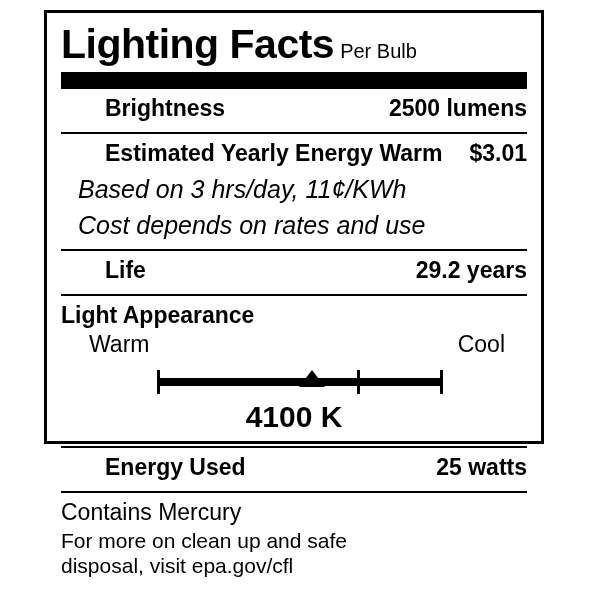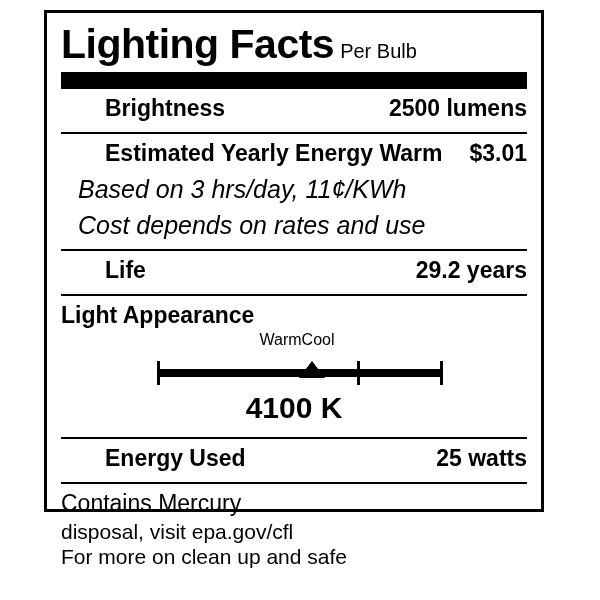--- a/index.html
+++ b/index.html
@@ -12,21 +12,21 @@
     height: 600px;
     font-family: "Liberation Sans", sans-serif;
     color: #000000;
     overflow: hidden;
   }
   .label-card {
     position: absolute;
     left: 44px;
     top: 10px;
     width: 500px;
-    height: 502px;
+    height: 434px;
     border: 3px solid #000000;
     box-sizing: border-box;
     background: #ffffff;
     padding: 0 14px;
   }
 
   
   .title-row {
     display: flex;
     align-items: baseline;
@@ -86,22 +86,22 @@
   }
 
   
   .appearance-title {
     font-size: 23px;
     font-weight: bold;
     padding: 6px 0 2px 0;
   }
   .scale-labels {
     display: flex;
-    justify-content: center;
-    font-size: 16px;
+    justify-content: space-between;
+    font-size: 23px;
     padding: 0 22px 2px 28px;
   }
   .scale-wrap {
     position: relative;
     height: 34px;
     margin: 4px 0 0 0;
   }
   .scale-bar {
     position: absolute;
     left: 96px;
@@ -210,17 +210,17 @@
     <div class="row row-main">
       <span class="big-bold">Energy Used</span>
       <span class="value-bold">25 watts</span>
     </div>
   </div>
 
   <div class="rule"></div>
 
   <div class="section">
     <div class="mercury-title">Contains Mercury</div>
+    <div class="mercury-text">For more on clean up and safe</div>
     <div class="mercury-text">disposal, visit epa.gov/cfl</div>
-    <div class="mercury-text">For more on clean up and safe</div>
   </div>
 
 </div>
 
 </body></html>

